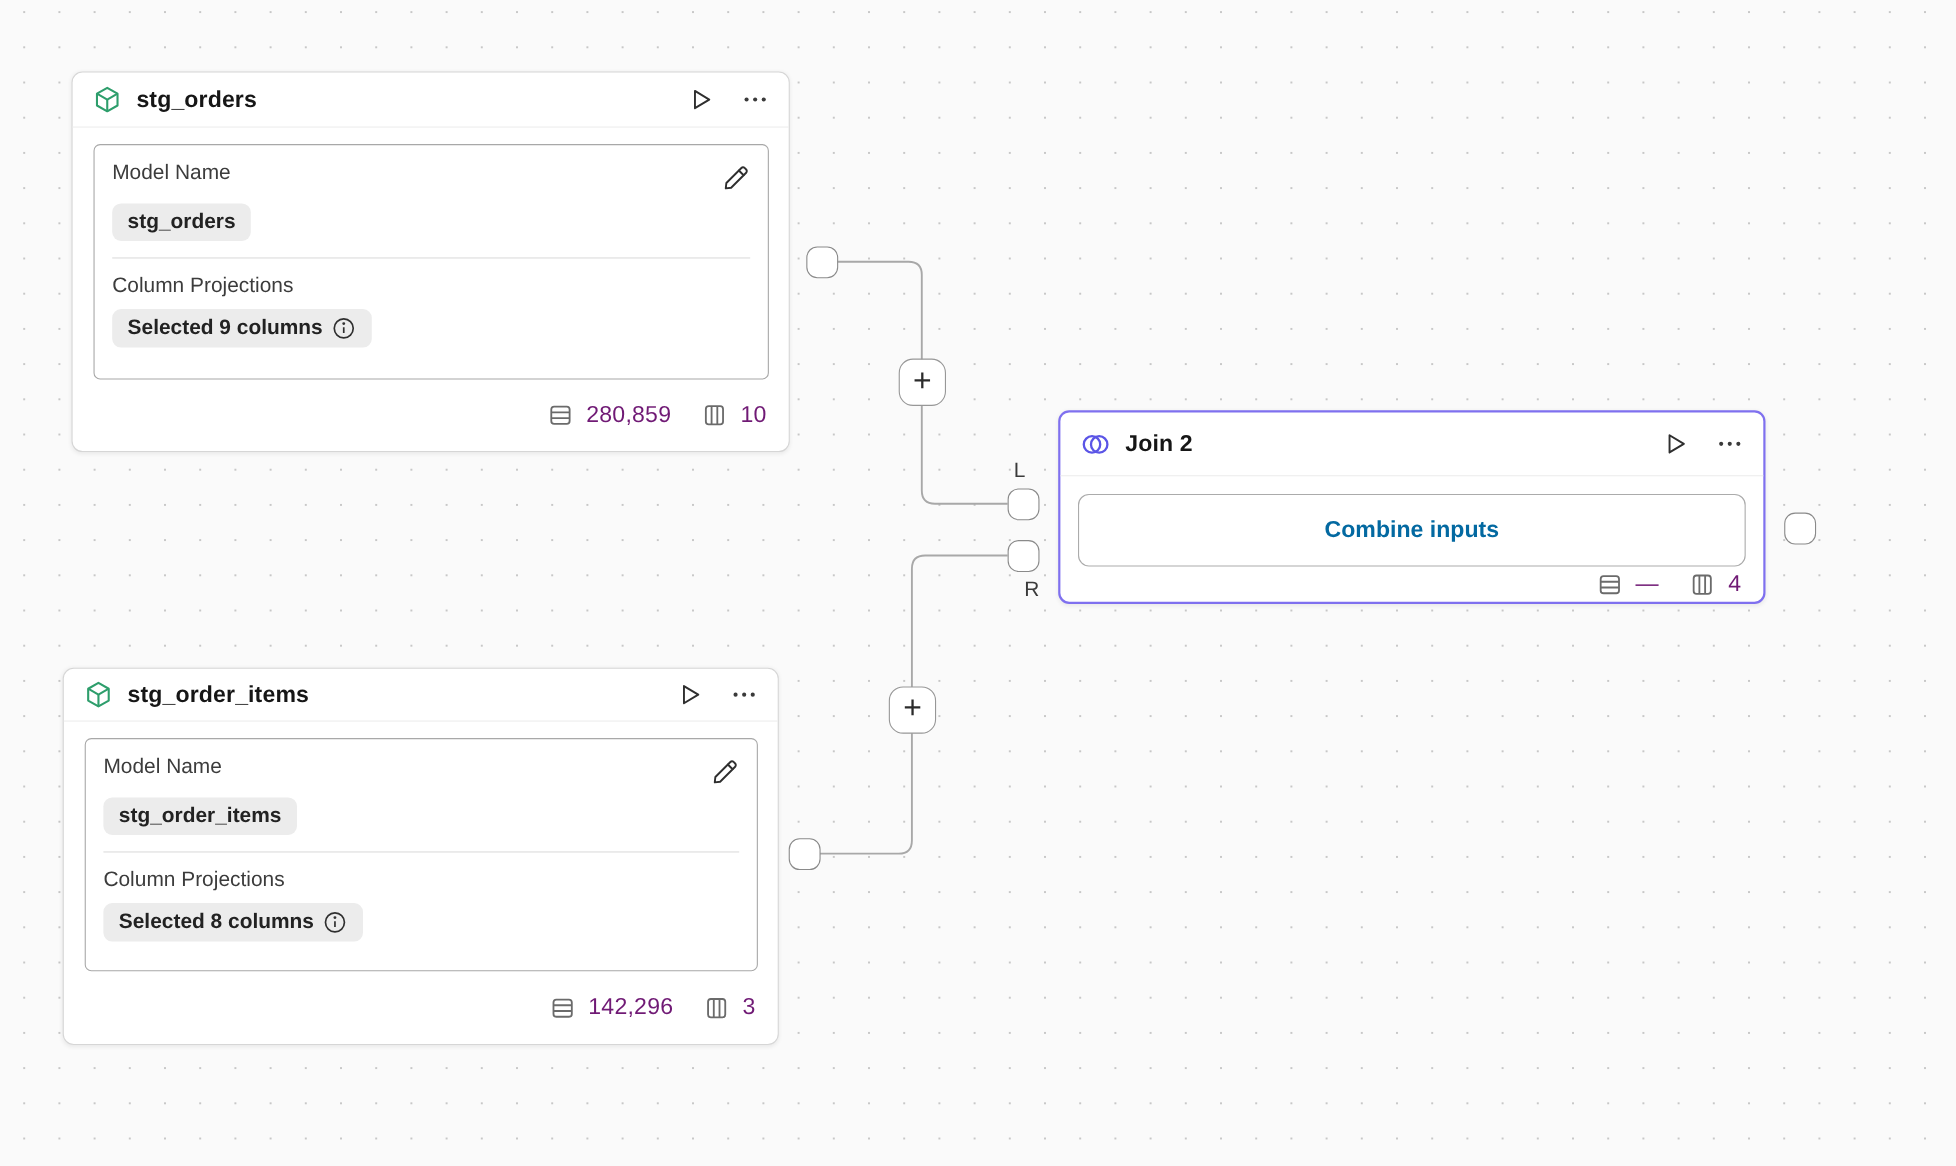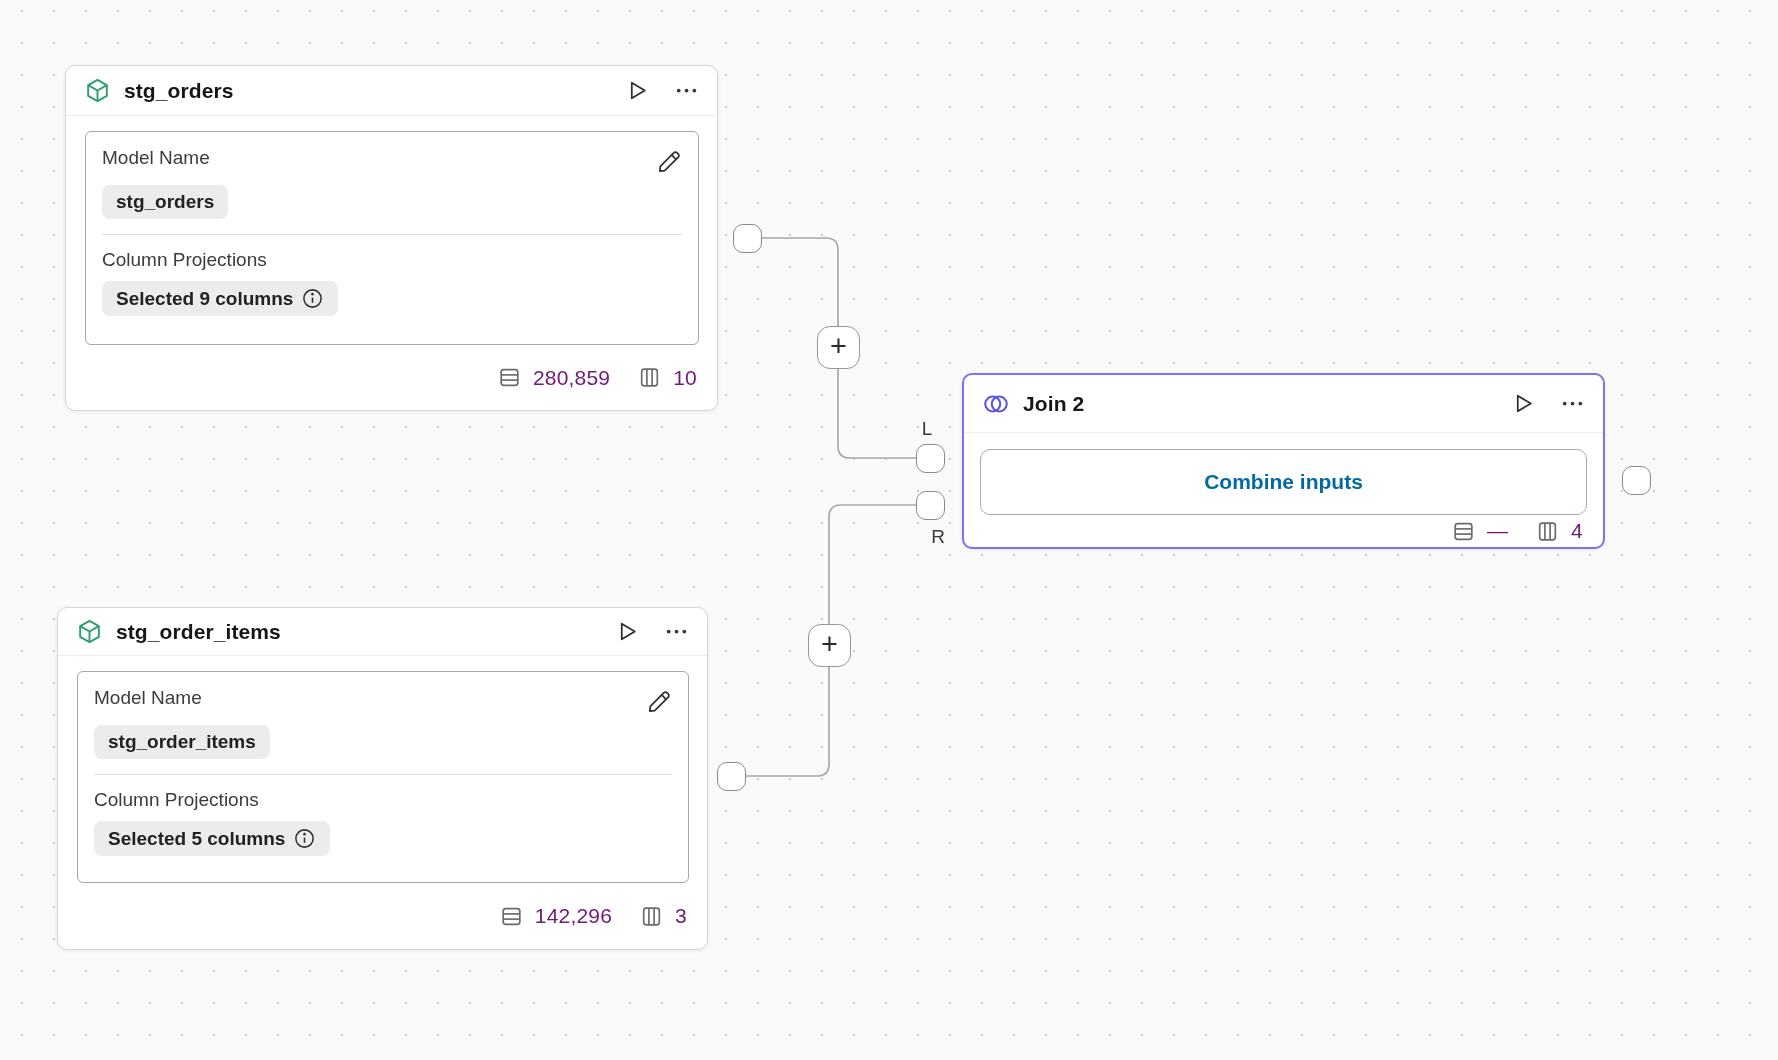--- a/index.html
+++ b/index.html
@@ -225,21 +225,21 @@
             <path d="M14.5 5.5 L16.6 3.4 a1.9 1.9 0 0 1 2.7 0 l1.3 1.3 a1.9 1.9 0 0 1 0 2.7 L18.5 9.5"></path>
           </svg>
         </button>
       </div>
       <span class="chip">
         <span>stg_order_items</span>
       </span>
       <hr class="card-divider">
       <div class="field-label">Column Projections</div>
       <span class="chip">
-        <span>Selected 5 columns</span>
+        <span>Selected 8 columns</span>
         <svg width="23" height="23" viewBox="0 0 24 24" fill="none" stroke="#2f2f2f" stroke-width="1.6">
           <circle cx="12" cy="12" r="9"></circle>
             <line x1="12" y1="11" x2="12" y2="16.5"></line>
             <circle cx="12" cy="7.5" r="0.6" fill="#2f2f2f"></circle>
         </svg>
       </span>
     </div>
 
     <div class="node-footer">
       <span class="stat-group">

